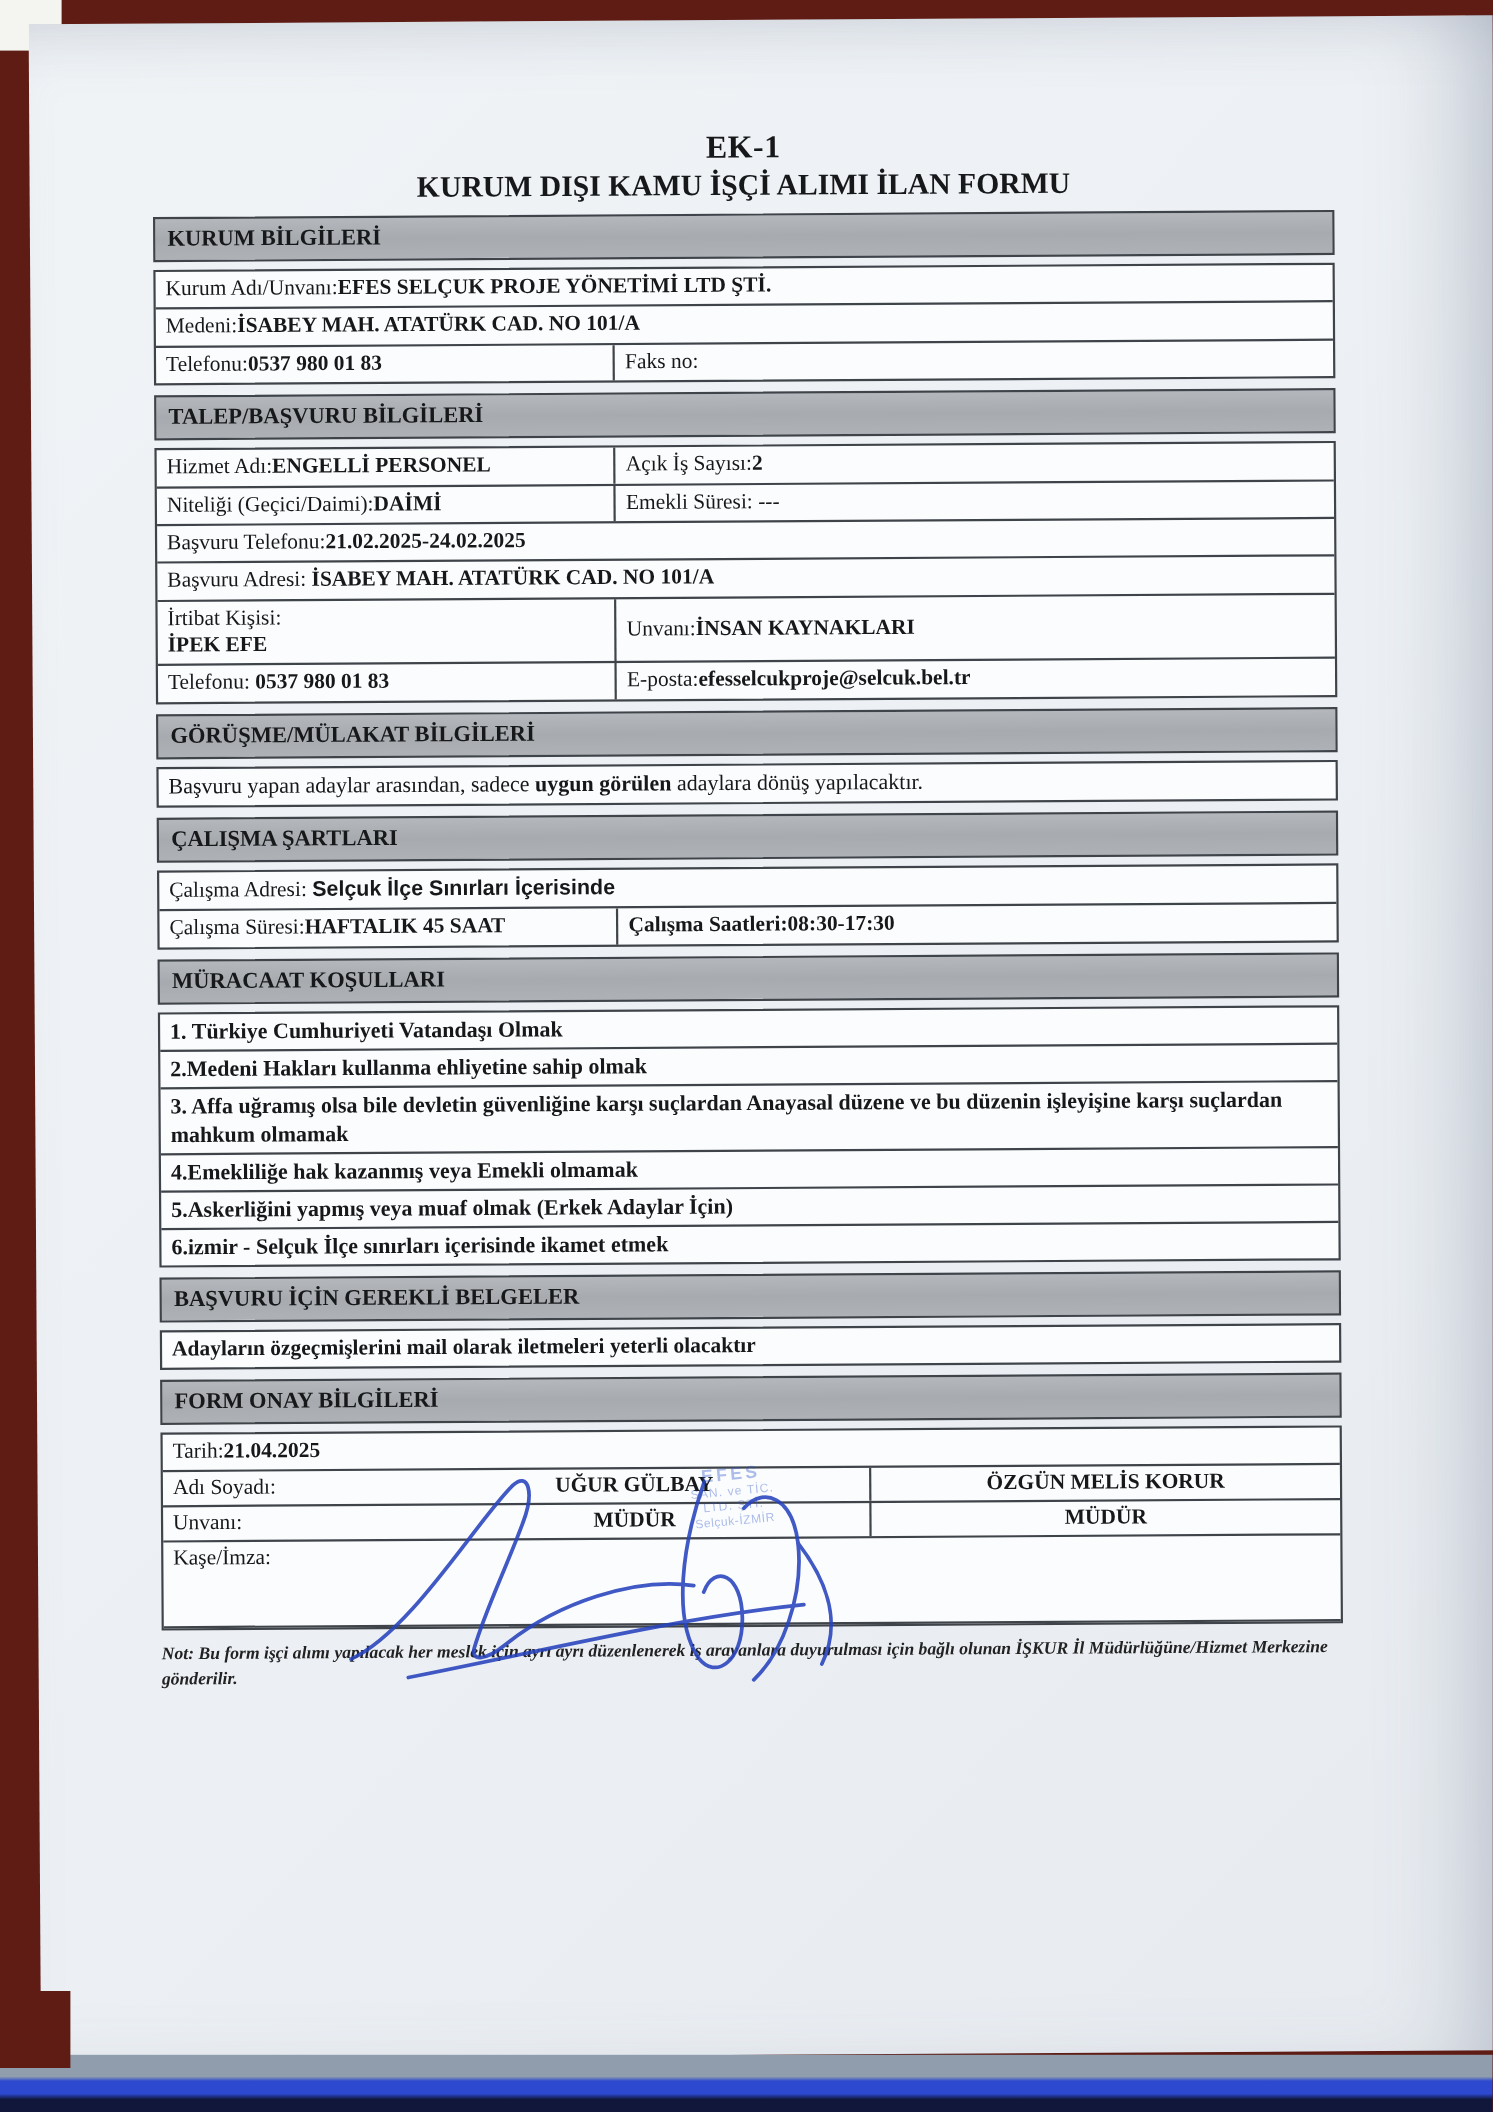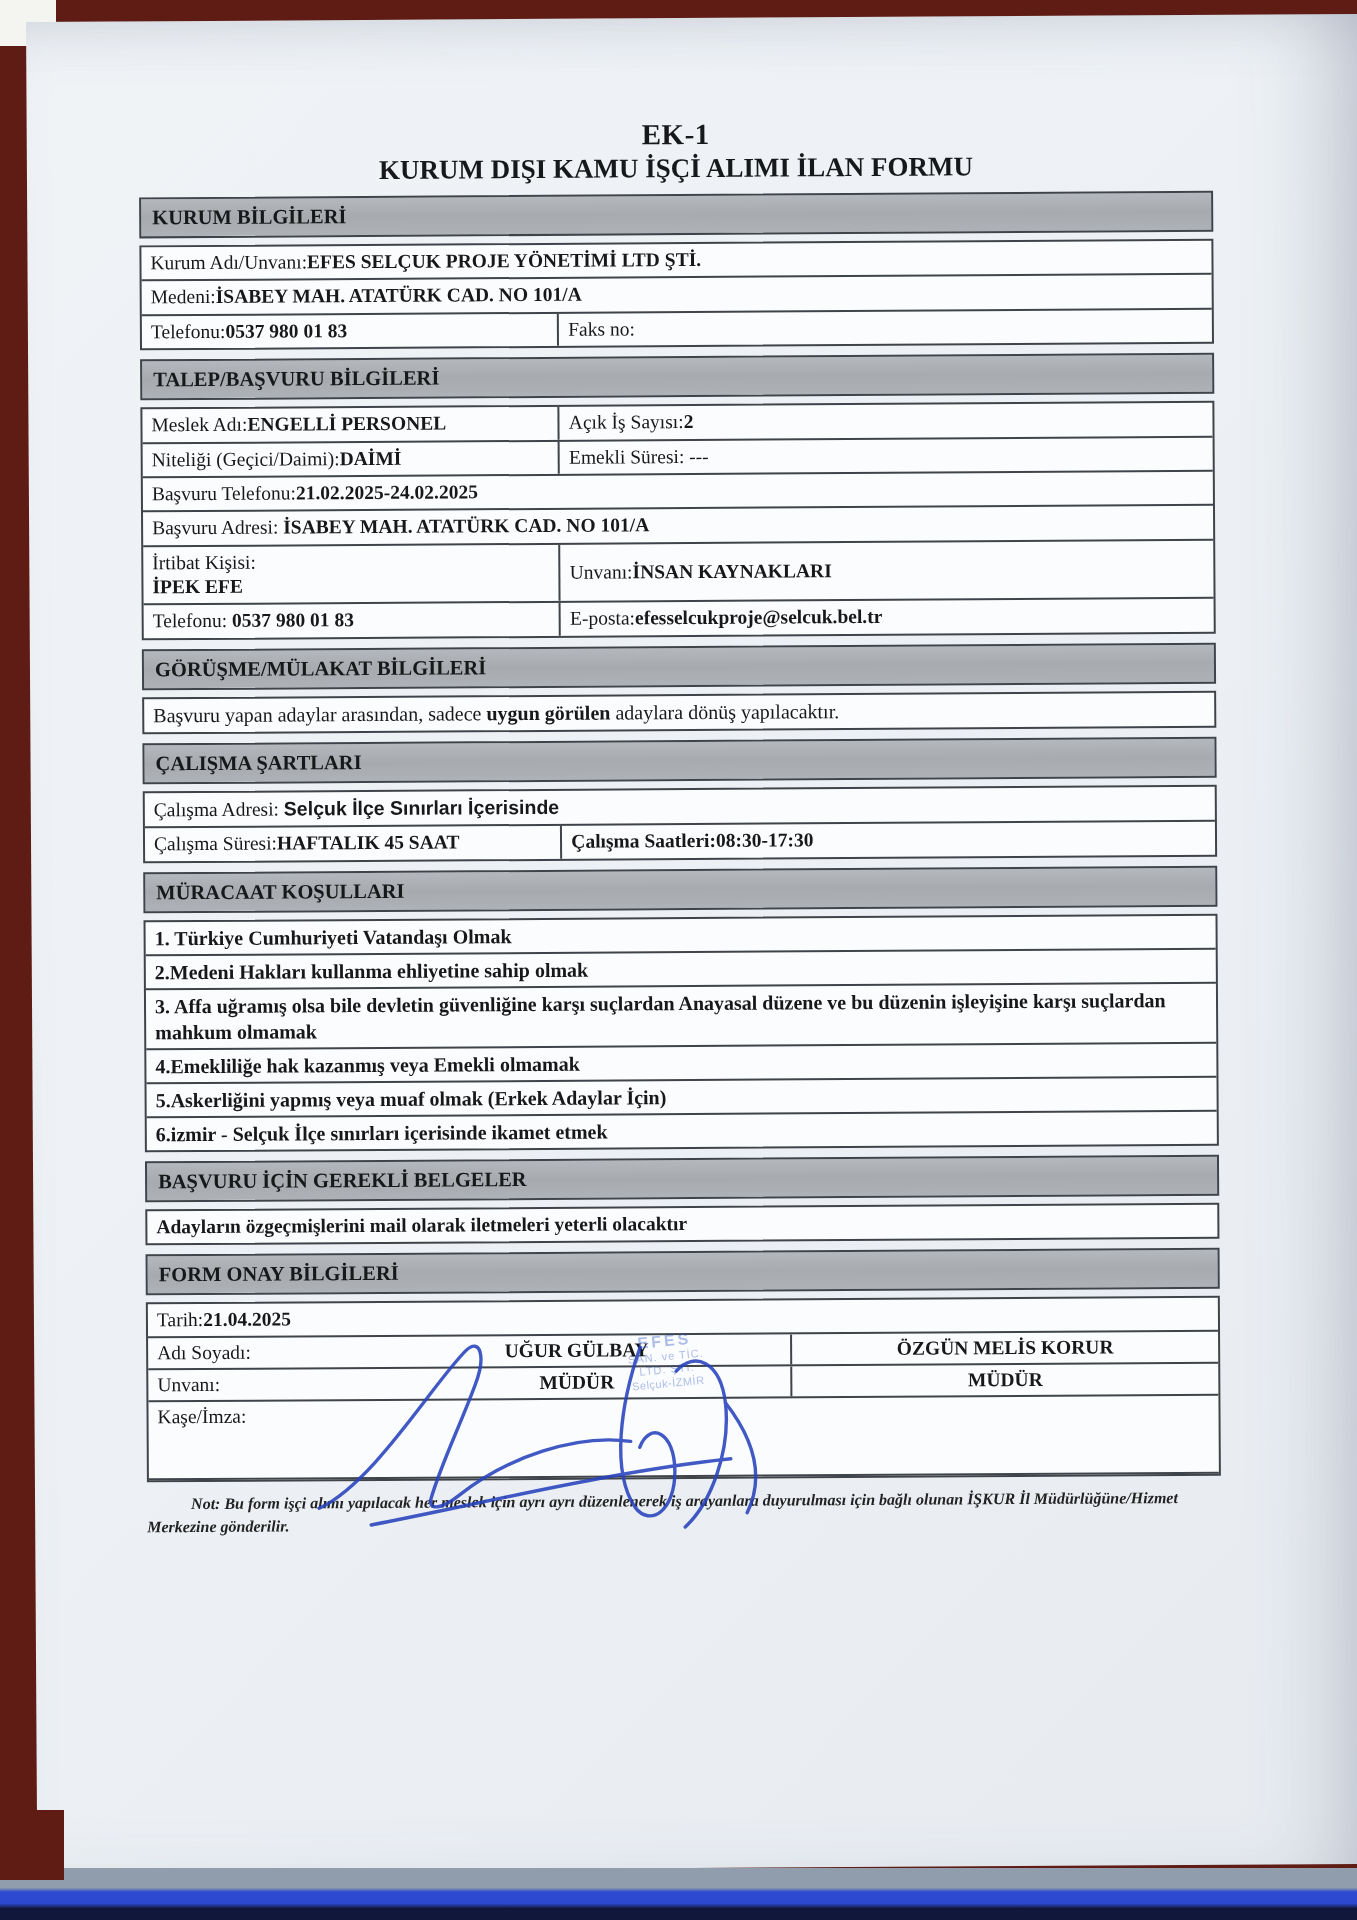--- a/index.html
+++ b/index.html
@@ -50,21 +50,21 @@
   .mur-item:last-child{border-bottom:none;}
 
   .onay-row{display:flex;border-bottom:2px solid #3f444a;font-size:19.5px;}
   .onay-row:last-child{border-bottom:none;}
   .onay-label{width:215px;padding:4px 9px;box-sizing:border-box;}
   .onay-mid{flex:1;text-align:center;font-weight:700;padding:4px 9px;}
   .onay-right{width:40%;text-align:center;font-weight:700;padding:4px 9px;border-left:2px solid #3f444a;box-sizing:border-box;}
   .kase-row{min-height:76px;}
 
   .note{margin-top:10px;font-size:16px;font-style:italic;font-weight:600;line-height:1.45;color:#222;}
-  .note b{font-weight:700;margin-left:44px;}
+  .note b{font-weight:700;}
 
   .stamp{
     position:absolute;left:480px;top:30px;z-index:4;
     transform:rotate(-5deg);text-align:center;
     color:rgba(45,85,200,.38);
     font-family:"Liberation Sans", sans-serif;line-height:1.2;
     pointer-events:none;
   }
   .stamp .s1{font-weight:700;font-size:16px;letter-spacing:3px;}
   .stamp .s2,.stamp .s3{font-size:11px;letter-spacing:1px;}
@@ -92,21 +92,21 @@
       </div>
       <div class="row">
         <div class="cell cell-l"><span>Telefonu:</span><span class="v">0537 980 01 83</span></div>
         <div class="cell cell-r"><span>Faks no:</span><span class="v"></span></div>
       </div>
     </div>
 
     <div class="sec-header">TALEP/BAŞVURU BİLGİLERİ</div>
     <div class="rows">
       <div class="row">
-        <div class="cell cell-l"><span>Meslek Adı:</span><span class="v">ENGELLİ PERSONEL</span></div>
+        <div class="cell cell-l"><span>Hizmet Adı:</span><span class="v">ENGELLİ PERSONEL</span></div>
         <div class="cell cell-r"><span>Açık İş Sayısı:</span><span class="v">2</span></div>
       </div>
       <div class="row">
         <div class="cell cell-l"><span>Niteliği (Geçici/Daimi):</span><span class="v">DAİMİ</span></div>
         <div class="cell cell-r"><span>Emekli Süresi:</span><span> ---</span></div>
       </div>
       <div class="row">
         <div class="cell cell-full"><span>Başvuru Telefonu:</span><span class="v">21.02.2025-24.02.2025</span></div>
       </div>
       <div class="row">

